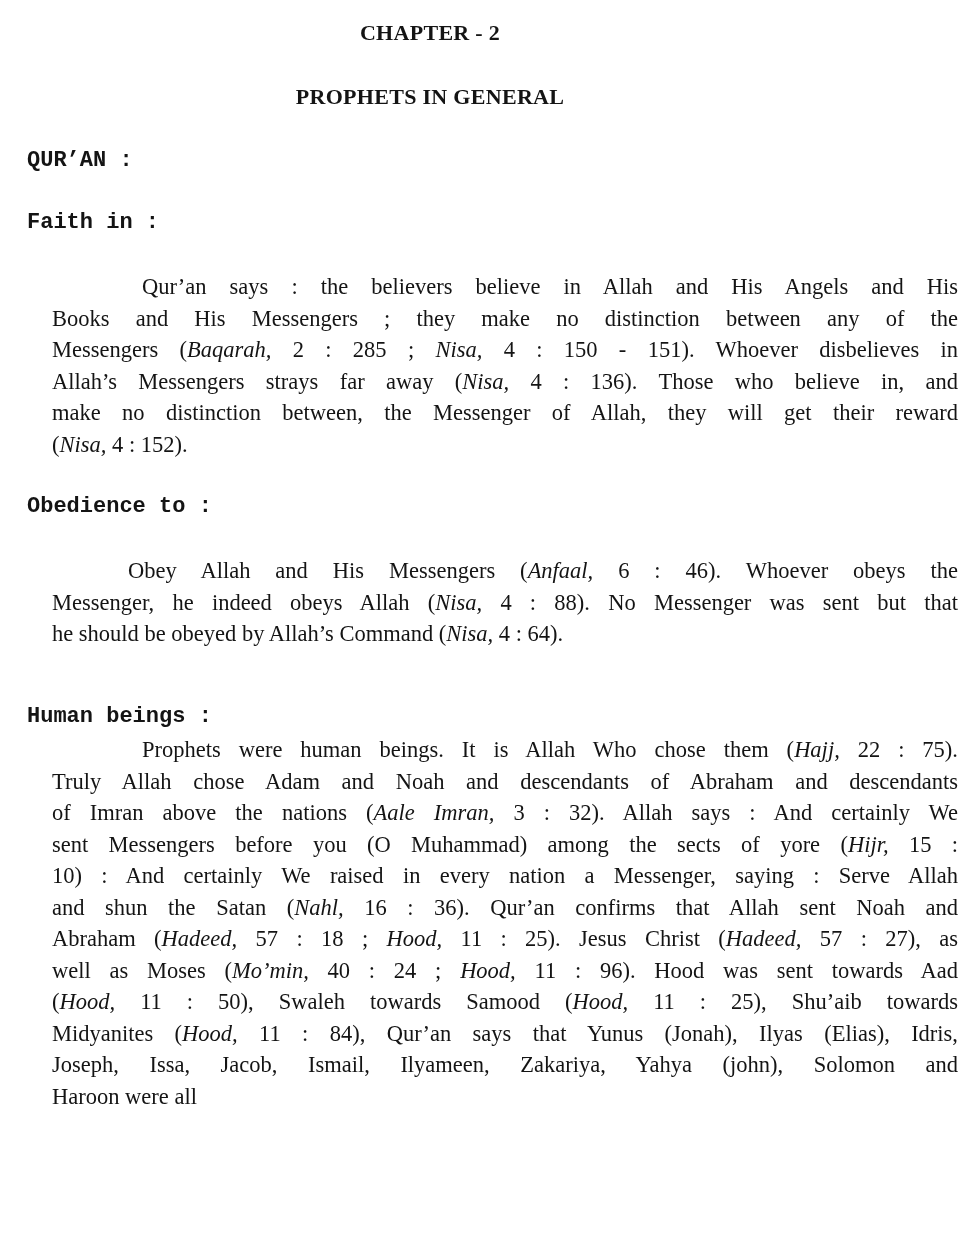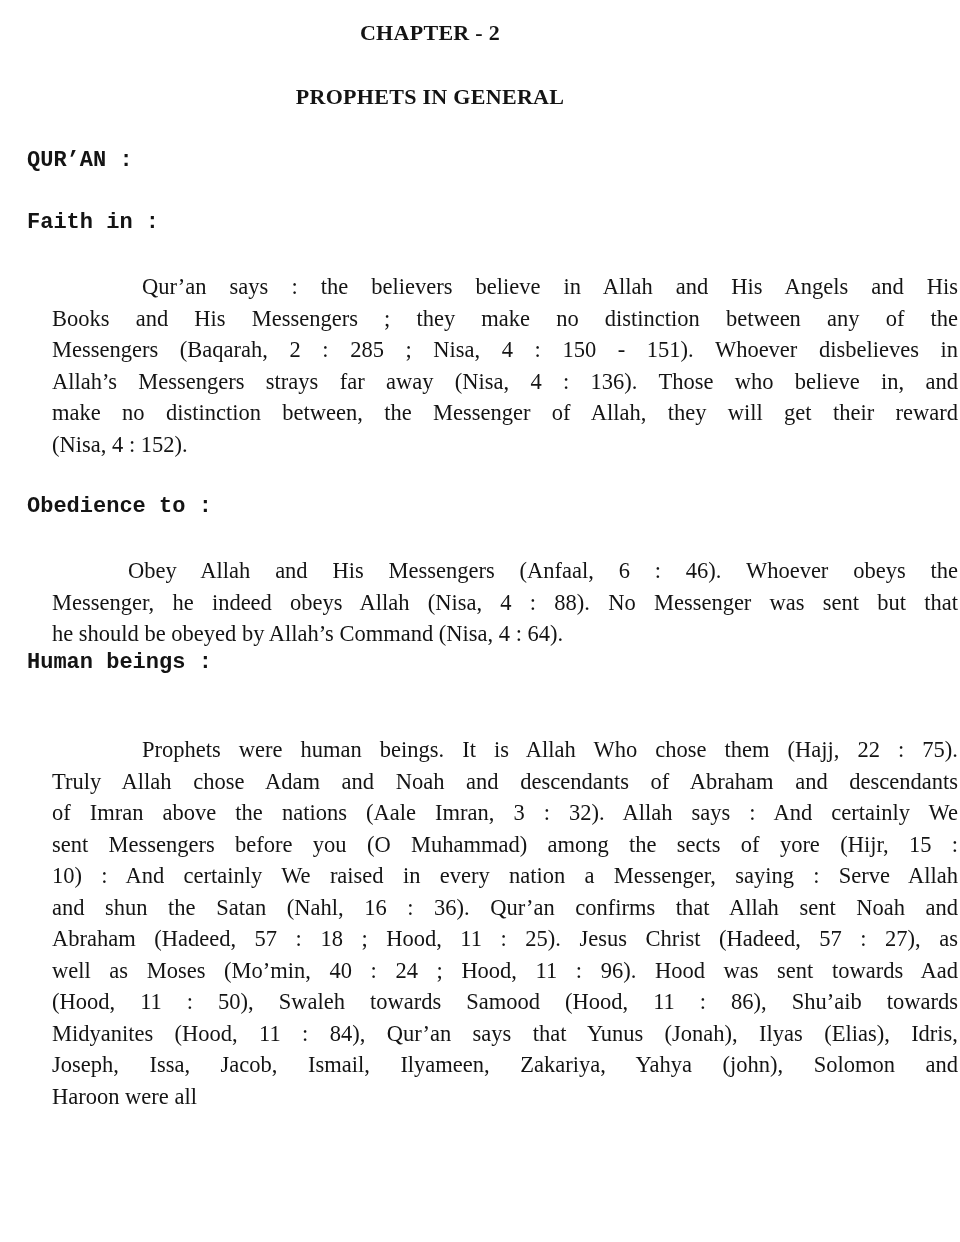--- a/index.html
+++ b/index.html
@@ -10,21 +10,21 @@
            font-weight:bold; font-size:22px; letter-spacing:0.3px; }
   .t1 { top:20px; }
   .t2 { top:84px; }
   .heading { position:absolute; left:27px; font-weight:bold; font-size:22px;font-family:Liberation Mono, monospace; }
   .para { position:absolute; left:27px; width:906px; font-size:22.5px;margin-left:25px; }
   .line { display:block; height:31.5px; line-height:31.5px; white-space:nowrap;
           text-align:justify; text-align-last:justify; }
   .line.last { text-align-last:left; }
   .line.indent { padding-left:90px; }
   .line.indent2 { padding-left:76px; }
-  .seg-italic { }
+  .seg-italic { font-style:italic; }
 </style>
 </head>
 <body>
 
 <div class="page">
   <div class="title t1">CHAPTER  - 2</div>
   <div class="title t2">PROPHETS  IN GENERAL</div>
   <div class="heading" style="top:148px">QUR’AN :</div>
 
   <div class="heading" style="top:210px">Faith in :</div>
@@ -37,28 +37,28 @@
       <span class="line last"><span>(</span><span class="seg-italic">Nisa,</span><span> 4 : 152).</span></span>
     </div>
 
   <div class="heading" style="top:494px">Obedience to :</div>
   <div class="para" style="top:555px">
       <span class="line indent2"><span>Obey Allah and His Messengers (</span><span class="seg-italic">Anfaal,</span><span> 6 : 46). Whoever obeys the</span></span>
       <span class="line"><span>Messenger, he indeed obeys Allah (</span><span class="seg-italic">Nisa,</span><span> 4 : 88). No Messenger was sent but that</span></span>
       <span class="line last"><span>he should be obeyed by Allah’s Command (</span><span class="seg-italic">Nisa,</span><span> 4 : 64).</span></span>
     </div>
 
-  <div class="heading" style="top:650px">Human beings :</div>
+  <div class="heading" style="top:704px">Human beings :</div>
   <div class="para" style="top:734px">
       <span class="line indent"><span>Prophets were human beings. It is Allah Who chose them (</span><span class="seg-italic">Hajj,</span><span> 22 : 75).</span></span>
       <span class="line"><span>Truly Allah chose Adam and Noah and descendants of Abraham and descendants</span></span>
       <span class="line"><span>of Imran above the nations (</span><span class="seg-italic">Aale Imran,</span><span> 3 : 32). Allah says : And certainly We</span></span>
       <span class="line"><span>sent Messengers before you (O Muhammad) among the sects of yore (</span><span class="seg-italic">Hijr,</span><span> 15 :</span></span>
       <span class="line"><span>10) : And certainly We raised in every nation a Messenger, saying : Serve Allah</span></span>
       <span class="line"><span>and shun the Satan (</span><span class="seg-italic">Nahl,</span><span> 16 : 36). Qur’an confirms that Allah sent Noah and</span></span>
       <span class="line"><span>Abraham (</span><span class="seg-italic">Hadeed,</span><span> 57 : 18 ; </span><span class="seg-italic">Hood,</span><span> 11 : 25). Jesus Christ (</span><span class="seg-italic">Hadeed,</span><span> 57 : 27), as</span></span>
       <span class="line"><span>well as Moses (</span><span class="seg-italic">Mo’min,</span><span> 40 : 24 ; </span><span class="seg-italic">Hood,</span><span> 11 : 96). Hood was sent towards Aad</span></span>
-      <span class="line"><span>(</span><span class="seg-italic">Hood,</span><span> 11 : 50), Swaleh towards Samood (</span><span class="seg-italic">Hood,</span><span> 11 : 86), Shu’aib towards</span></span>
+      <span class="line"><span>(</span><span class="seg-italic">Hood,</span><span> 11 : 50), Swaleh towards Samood (</span><span class="seg-italic">Hood,</span><span> 11 : 25), Shu’aib towards</span></span>
       <span class="line"><span>Midyanites (</span><span class="seg-italic">Hood,</span><span> 11 : 84), Qur’an says that Yunus (Jonah), Ilyas (Elias), Idris,</span></span>
       <span class="line"><span>Joseph, Issa, Jacob, Ismail, Ilyameen, Zakariya, Yahya (john), Solomon and</span></span>
       <span class="line last"><span>Haroon were  all</span></span>
     </div>
 </div>
 
 </body></html>

